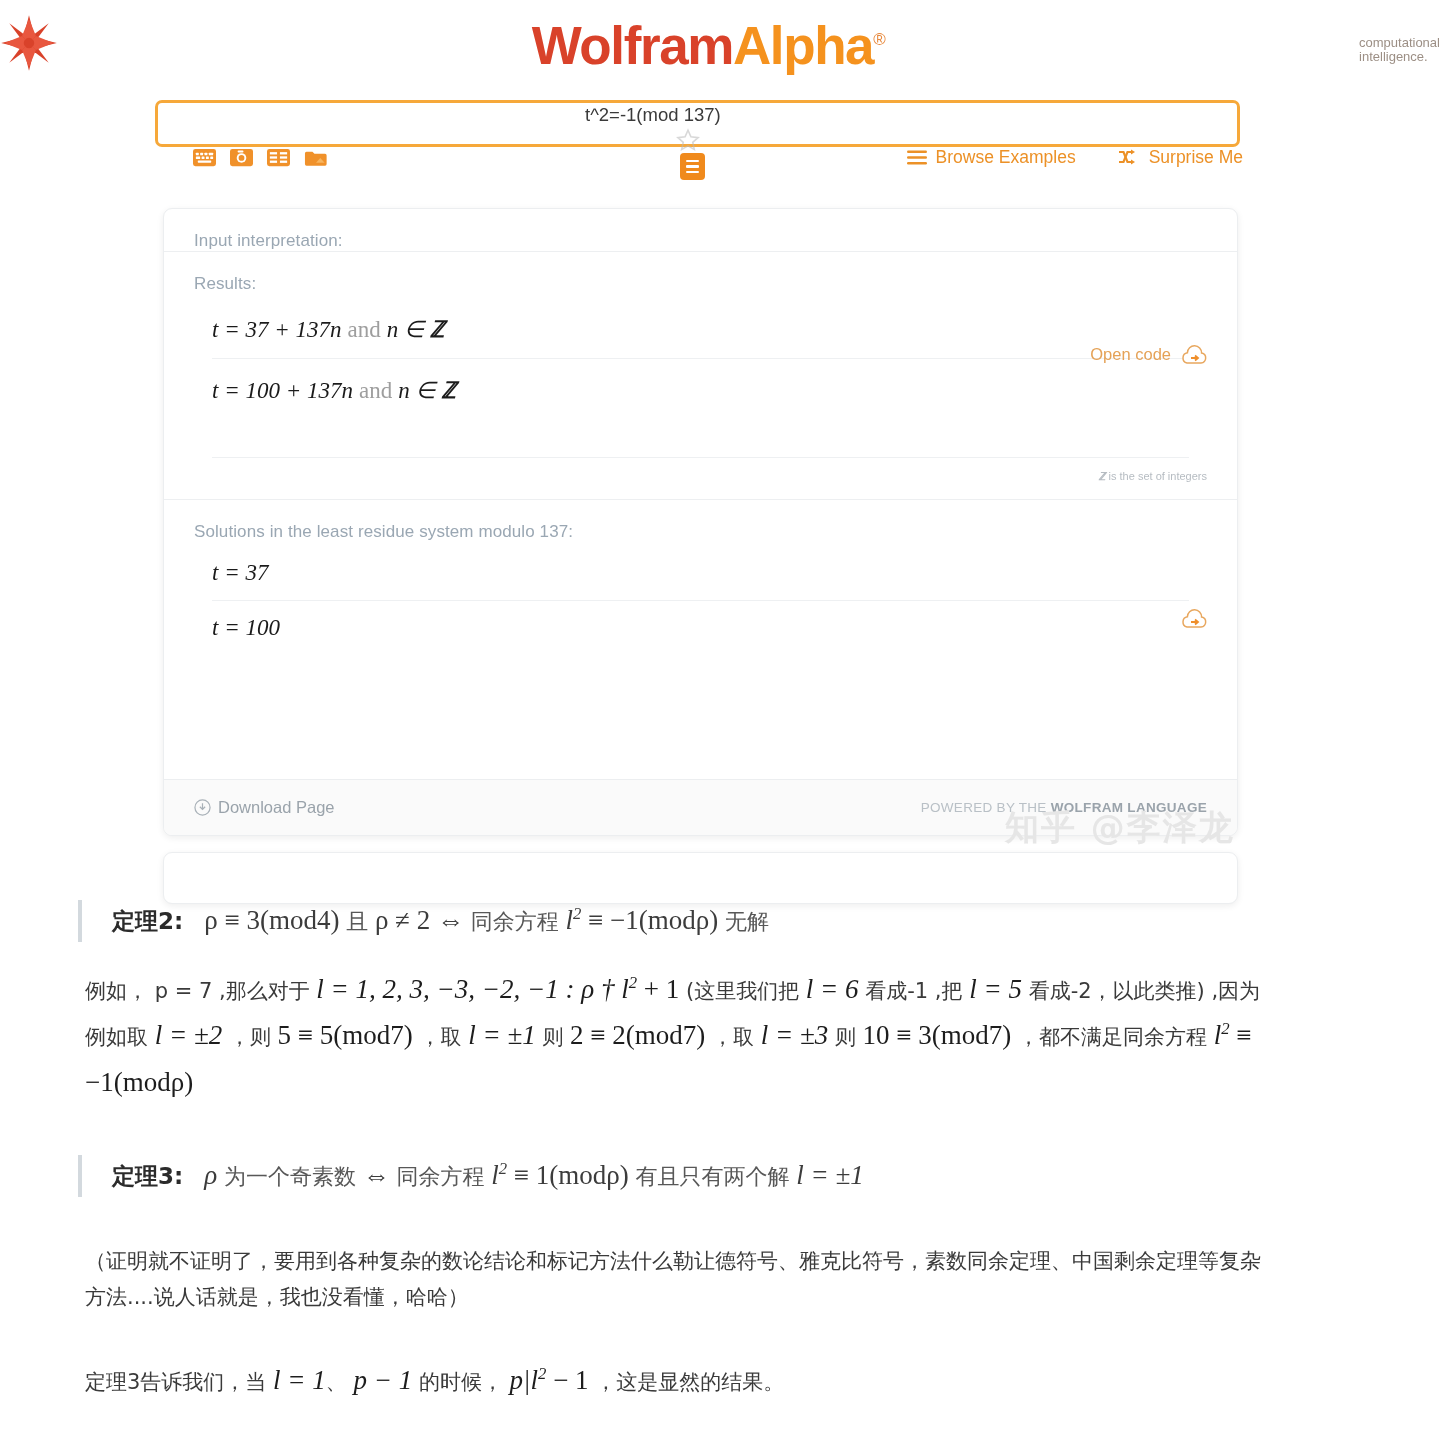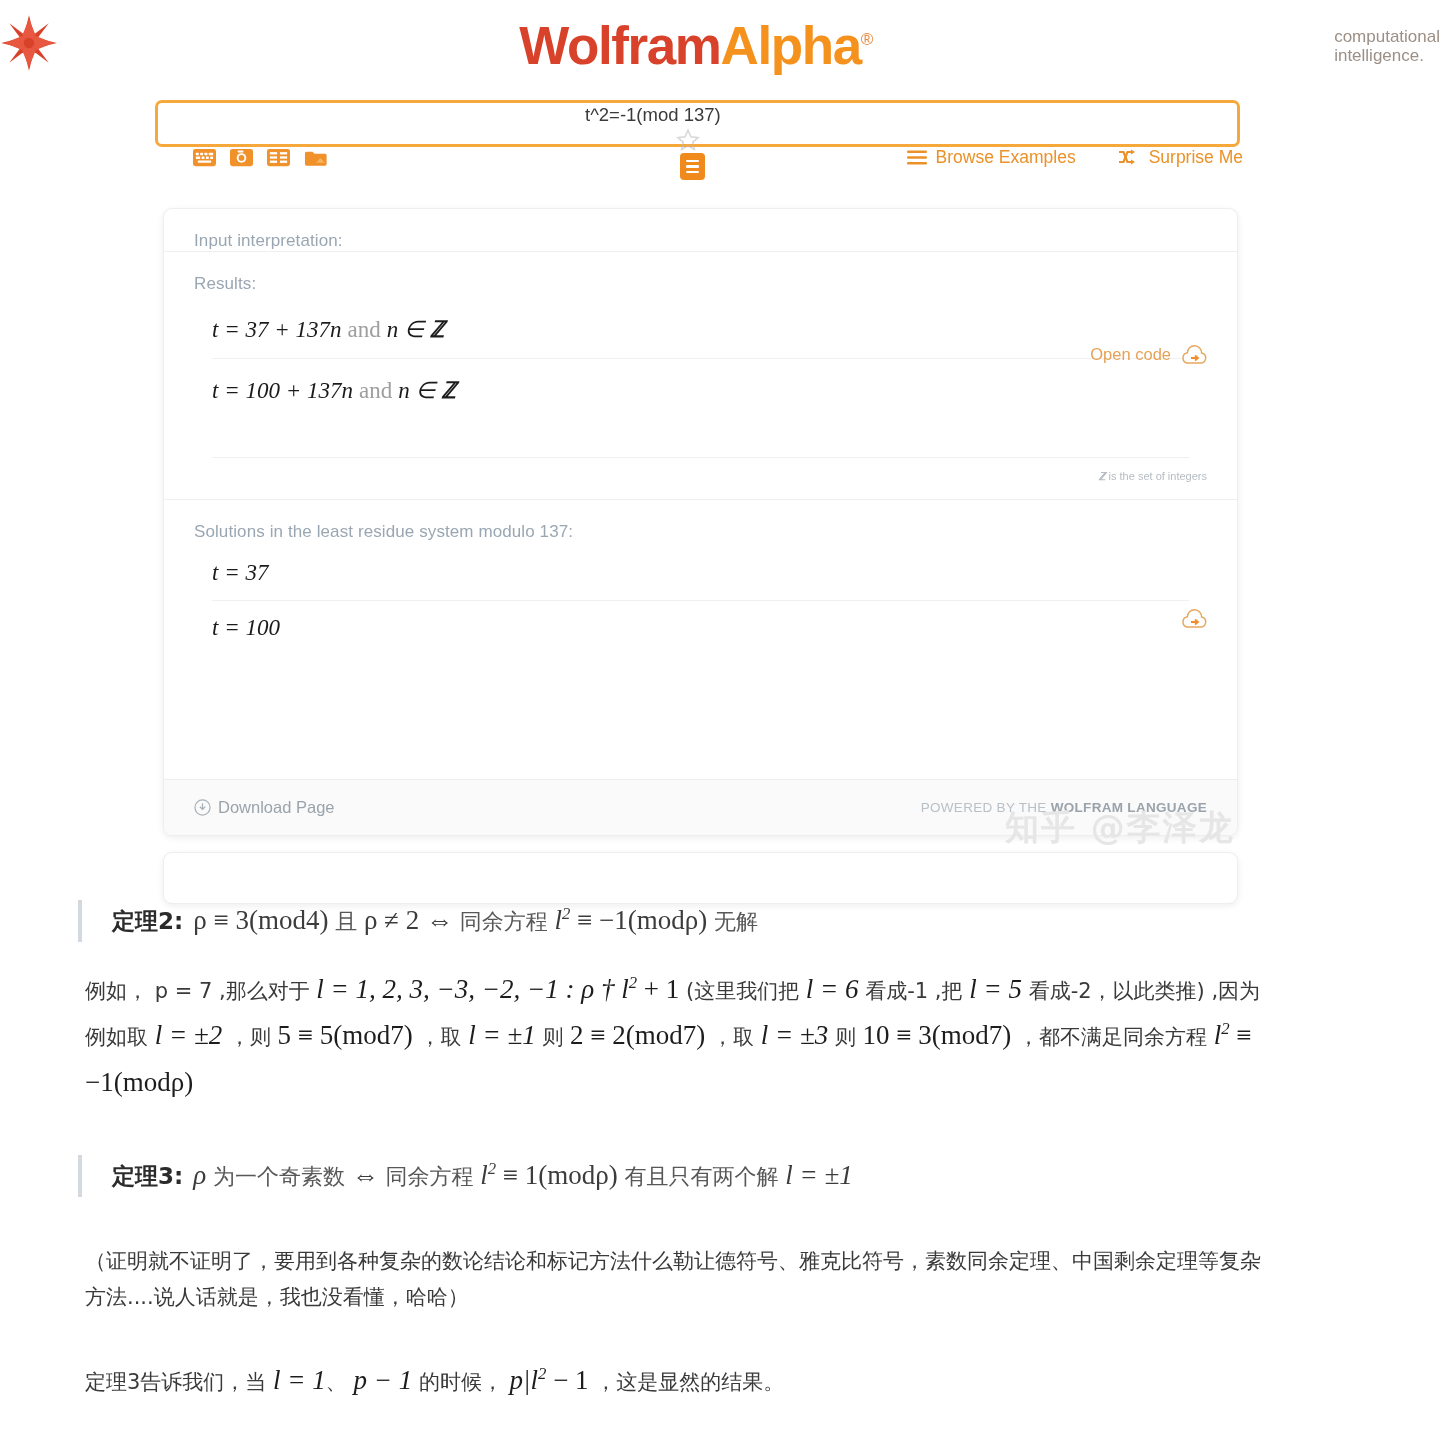--- a/index.html
+++ b/index.html
@@ -21,21 +21,21 @@
   .logo-mark{ width:58px; height:58px; position:relative; margin-right:6px; flex:0 0 auto;}
   .logo-text{
     font-size:53px; font-weight:700; letter-spacing:-1.4px;
     line-height:1; font-family:"Liberation Sans", sans-serif;
   }
   .logo-wolfram{ color:#d9422a; }
   .logo-alpha{ color:#f5921e; }
   .logo-reg{ font-size:17px; vertical-align:super; color:#e8883b; font-weight:400;}
   .logo-tag{
     margin-left:7px; margin-bottom:7px;
-    font-size:17px; line-height:1.12; color:#9c8f85;
+    font-size:13px; line-height:1.12; color:#9c8f85;
     font-family:"Liberation Sans", sans-serif;
   }
 
   
   .search-outer{
     position:absolute; left:155px; top:100px; width:1085px; height:47px;
     border:3px solid #f6a83a; border-radius:7px; background:#fff;
     display:flex; align-items:center; padding:0 10px 0 0;flex-direction:column;
   }
   .search-input{
@@ -142,21 +142,21 @@
   
   .article{ position:absolute; left:0; top:900px; width:1440px; }
   .thm{
     position:relative; margin:0 0 0 78px; padding-left:30px;
     border-left:4px solid #d3d9de;
     font-size:27px; line-height:1.55; color:#3c3c3c;
     font-family:"Liberation Serif", serif;
   }
   .thm .lbl{
     font-family:"DejaVu Sans", sans-serif; font-weight:700; font-size:23px; color:#2b2b2b;
-    margin-right:10px;
+    margin-right:21px;
   }
   .thm .cn{ font-family:"DejaVu Sans", sans-serif; font-size:22px; color:#585858; }
   .para{
     margin:24px 0 0 85px; width:1185px;
     font-family:"DejaVu Sans", sans-serif; font-size:21px; line-height:1.72; color:#3a3a3a;
   }
   .para .m{ font-family:"Liberation Serif", serif; font-size:27px; color:#1d1d1d; }
   .mr{ font-family:"Liberation Serif", serif; }
 </style>
 </head>

